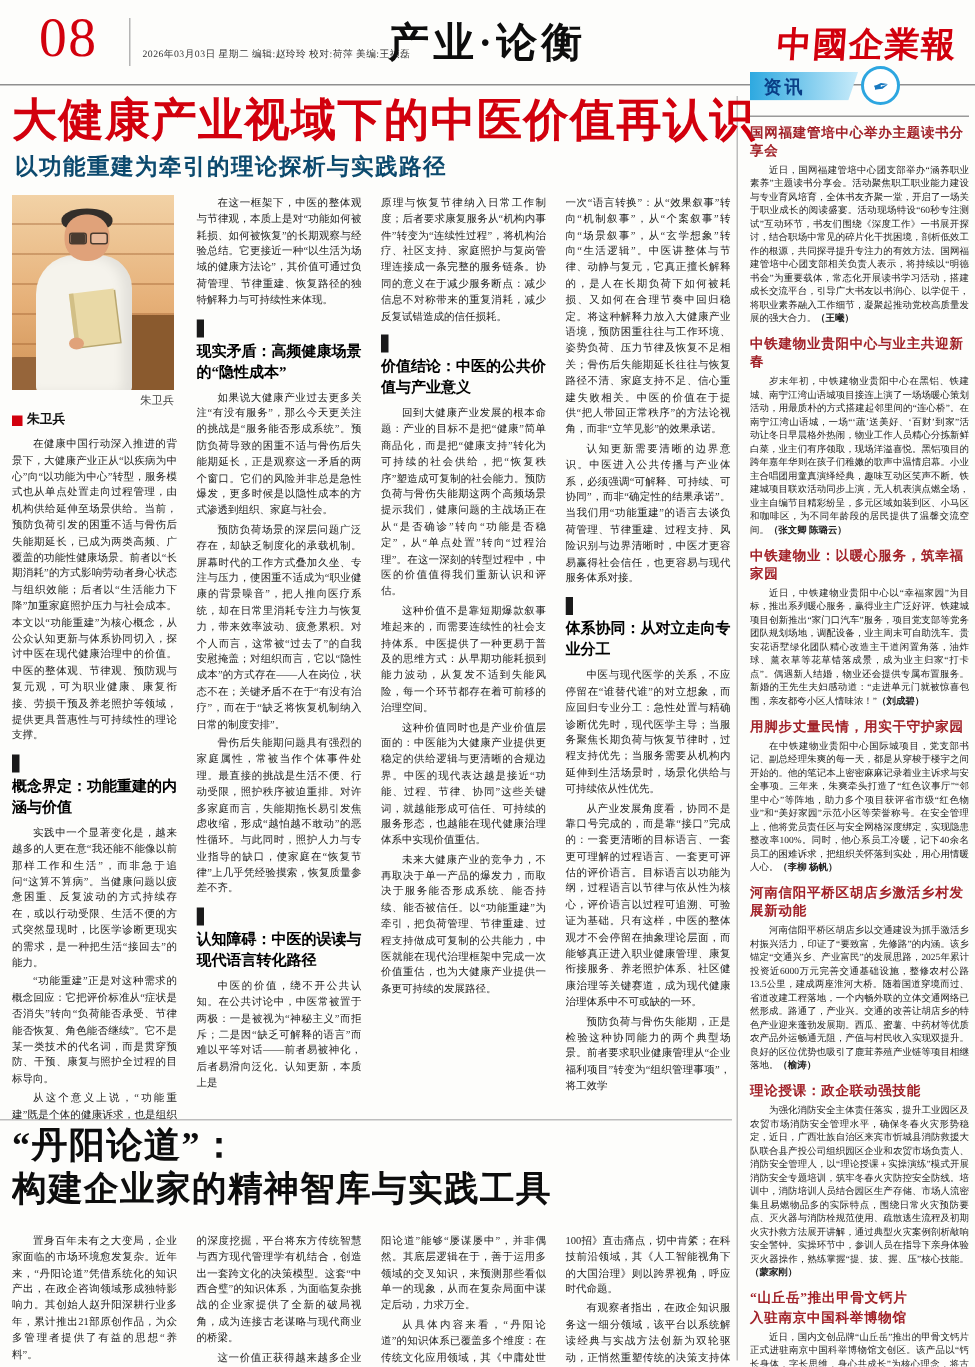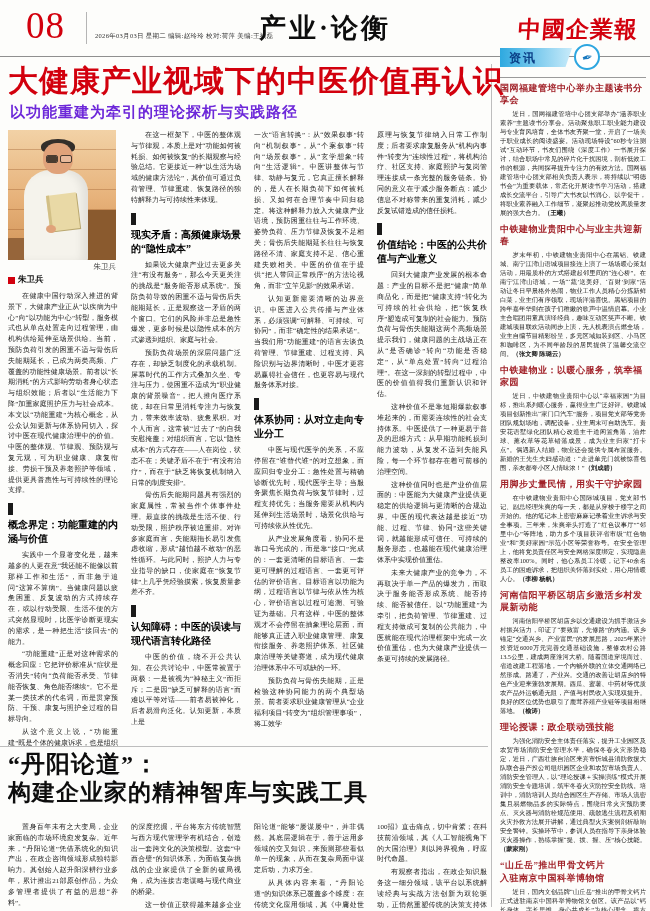--- a/index.html
+++ b/index.html
@@ -17,21 +17,21 @@
   .masthead{position:absolute;right:12px;top:14px;font-size:23px;font-weight:bold;color:#d2000d;transform:skewX(-4deg);letter-spacing:1px;}
   .hdr-rule{position:absolute;left:0;top:56px;width:650px;height:1px;background:#8f8f8f;}
 
   
   .v-divider{position:absolute;left:491px;top:64px;width:1px;height:843px;background:#bdbdbd;}
   .h-divider{position:absolute;left:0;top:746px;width:488px;height:1px;background:#bdbdbd;}
 
   
   .main-article{position:absolute;left:8px;top:62px;width:480px;}
   .main-headline{margin:0;font-size:30px;line-height:37px;font-weight:bold;color:#d2000d;letter-spacing:1px;white-space:nowrap;}
-  .main-subtitle{margin:4px 0 0 2px;font-size:15px;line-height:19px;font-weight:bold;color:#6d28d9;letter-spacing:1px;}
+  .main-subtitle{margin:4px 0 0 2px;font-size:15px;line-height:19px;font-weight:bold;color:#0c4a6e;letter-spacing:1px;}
   .cols{display:flex;gap:13px;margin-top:8px;height:618px;overflow:hidden;}
   .col{flex:0 0 110px;width:110px;overflow:hidden;}
   .col p{margin:0 0 2px 0;font-size:7px;line-height:10.8px;text-align:justify;text-indent:2em;color:#222;}
   .col p.noindent{text-indent:0;}
   .subhead{margin:7px 0 4px 0;font-size:10px;line-height:14px;font-weight:bold;color:#000;}
   .subhead::before{content:"";display:block;width:5px;height:12px;background:#1a1a1a;margin-bottom:3px;}
 
   
   .photo{position:relative;width:108px;height:130px;overflow:hidden;background:linear-gradient(180deg,#f2d2a6 0%,#e6b078 55%,#cf9256 100%);}
   .photo .panels{position:absolute;inset:0;background:repeating-linear-gradient(180deg,rgba(255,255,255,0) 0 19px,rgba(150,84,36,.35) 19px 20px);}
@@ -116,37 +116,37 @@
       <p>在这一框架下，中医的整体观与节律观，本质上是对“功能如何被耗损、如何被恢复”的长期观察与经验总结。它更接近一种“以生活为场域的健康方法论”，其价值可通过负荷管理、节律重建、恢复路径的独特解释力与可持续性来体现。</p>
       <h3 class="subhead">现实矛盾：高频健康场景的“隐性成本”</h3>
       <p>如果说大健康产业过去更多关注“有没有服务”，那么今天更关注的挑战是“服务能否形成系统”。预防负荷导致的困重不适与骨伤后失能期延长，正是观察这一矛盾的两个窗口。它们的风险并非总是急性爆发，更多时候是以隐性成本的方式渗透到组织、家庭与社会。</p>
       <p>预防负荷场景的深层问题广泛存在，却缺乏制度化的承载机制。屏幕时代的工作方式叠加久坐、专注与压力，使困重不适成为“职业健康的背景噪音”，把人推向医疗系统，却在日常里消耗专注力与恢复力，带来效率波动、疲惫累积。对个人而言，这常被“过去了”的自我安慰掩盖；对组织而言，它以“隐性成本”的方式存在——人在岗位，状态不在；关键矛盾不在于“有没有治疗”，而在于“缺乏将恢复机制纳入日常的制度安排”。</p>
       <p>骨伤后失能期问题具有强烈的家庭属性，常被当作个体事件处理。最直接的挑战是生活不便、行动受限，照护秩序被迫重排。对许多家庭而言，失能期拖长易引发焦虑收缩，形成“越怕越不敢动”的恶性循环。与此同时，照护人力与专业指导的缺口，使家庭在“恢复节律”上几乎凭经验摸索，恢复质量参差不齐。</p>
       <h3 class="subhead">认知障碍：中医的误读与现代语言转化路径</h3>
       <p>中医的价值，绕不开公共认知。在公共讨论中，中医常被置于两极：一是被视为“神秘主义”而拒斥；二是因“缺乏可解释的语言”而难以平等对话——前者易被神化，后者易滑向泛化。认知更新，本质上是</p>
     </div>
 
     <div class="col">
+      <p class="noindent">原理与恢复节律纳入日常工作制度；后者要求康复服务从“机构内事件”转变为“连续性过程”，将机构治疗、社区支持、家庭照护与复岗管理连接成一条完整的服务链条。协同的意义在于减少服务断点：减少信息不对称带来的重复消耗，减少反复试错造成的信任损耗。</p>
+      <h3 class="subhead">价值结论：中医的公共价值与产业意义</h3>
+      <p>回到大健康产业发展的根本命题：产业的目标不是把“健康”简单商品化，而是把“健康支持”转化为可持续的社会供给，把“恢复秩序”塑造成可复制的社会能力。预防负荷与骨伤失能期这两个高频场景提示我们，健康问题的主战场正在从“是否确诊”转向“功能是否稳定”，从“单点处置”转向“过程治理”。在这一深刻的转型过程中，中医的价值值得我们重新认识和评估。</p>
+      <p>这种价值不是靠短期爆款叙事堆起来的，而需要连续性的社会支持体系。中医提供了一种更易于普及的思维方式：从早期功能耗损到能力波动，从复发不适到失能风险，每一个环节都存在着可前移的治理空间。</p>
+      <p>这种价值同时也是产业价值层面的：中医能为大健康产业提供更稳定的供给逻辑与更清晰的合规边界。中医的现代表达越是接近“功能、过程、节律、协同”这些关键词，就越能形成可信任、可持续的服务形态，也越能在现代健康治理体系中实现价值重估。</p>
+      <p>未来大健康产业的竞争力，不再取决于单一产品的爆发力，而取决于服务能否形成系统、能否持续、能否被信任。以“功能重建”为牵引，把负荷管理、节律重建、过程支持做成可复制的公共能力，中医就能在现代治理框架中完成一次价值重估，也为大健康产业提供一条更可持续的发展路径。</p>
+    </div>
+
+    <div class="col">
       <p class="noindent">一次“语言转换”：从“效果叙事”转向“机制叙事”，从“个案叙事”转向“场景叙事”，从“玄学想象”转向“生活逻辑”。中医讲整体与节律、动静与复元，它真正擅长解释的，是人在长期负荷下如何被耗损、又如何在合理节奏中回归稳定。将这种解释力放入大健康产业语境，预防困重往往与工作环境、姿势负荷、压力节律及恢复不足相关；骨伤后失能期延长往往与恢复路径不清、家庭支持不足、信心重建失败相关。中医的价值在于提供“把人带回正常秩序”的方法论视角，而非“立竿见影”的效果承诺。</p>
       <p>认知更新需要清晰的边界意识。中医进入公共传播与产业体系，必须强调“可解释、可持续、可协同”，而非“确定性的结果承诺”。当我们用“功能重建”的语言去谈负荷管理、节律重建、过程支持、风险识别与边界清晰时，中医才更容易赢得社会信任，也更容易与现代服务体系对接。</p>
       <h3 class="subhead">体系协同：从对立走向专业分工</h3>
       <p>中医与现代医学的关系，不应停留在“谁替代谁”的对立想象，而应回归专业分工：急性处置与精确诊断优先时，现代医学主导；当服务聚焦长期负荷与恢复节律时，过程支持优先；当服务需要从机构内延伸到生活场景时，场景化供给与可持续依从性优先。</p>
       <p>从产业发展角度看，协同不是靠口号完成的，而是靠“接口”完成的：一套更清晰的目标语言、一套更可理解的过程语言、一套更可评估的评价语言。目标语言以功能为纲，过程语言以节律与依从性为核心，评价语言以过程可追溯、可验证为基础。只有这样，中医的整体观才不会停留在抽象理论层面，而能够真正进入职业健康管理、康复衔接服务、养老照护体系、社区健康治理等关键赛道，成为现代健康治理体系中不可或缺的一环。</p>
       <p>预防负荷与骨伤失能期，正是检验这种协同能力的两个典型场景。前者要求职业健康管理从“企业福利项目”转变为“组织管理事项”，将工效学</p>
     </div>
 
-    <div class="col">
-      <p class="noindent">原理与恢复节律纳入日常工作制度；后者要求康复服务从“机构内事件”转变为“连续性过程”，将机构治疗、社区支持、家庭照护与复岗管理连接成一条完整的服务链条。协同的意义在于减少服务断点：减少信息不对称带来的重复消耗，减少反复试错造成的信任损耗。</p>
-      <h3 class="subhead">价值结论：中医的公共价值与产业意义</h3>
-      <p>回到大健康产业发展的根本命题：产业的目标不是把“健康”简单商品化，而是把“健康支持”转化为可持续的社会供给，把“恢复秩序”塑造成可复制的社会能力。预防负荷与骨伤失能期这两个高频场景提示我们，健康问题的主战场正在从“是否确诊”转向“功能是否稳定”，从“单点处置”转向“过程治理”。在这一深刻的转型过程中，中医的价值值得我们重新认识和评估。</p>
-      <p>这种价值不是靠短期爆款叙事堆起来的，而需要连续性的社会支持体系。中医提供了一种更易于普及的思维方式：从早期功能耗损到能力波动，从复发不适到失能风险，每一个环节都存在着可前移的治理空间。</p>
-      <p>这种价值同时也是产业价值层面的：中医能为大健康产业提供更稳定的供给逻辑与更清晰的合规边界。中医的现代表达越是接近“功能、过程、节律、协同”这些关键词，就越能形成可信任、可持续的服务形态，也越能在现代健康治理体系中实现价值重估。</p>
-      <p>未来大健康产业的竞争力，不再取决于单一产品的爆发力，而取决于服务能否形成系统、能否持续、能否被信任。以“功能重建”为牵引，把负荷管理、节律重建、过程支持做成可复制的公共能力，中医就能在现代治理框架中完成一次价值重估，也为大健康产业提供一条更可持续的发展路径。</p>
-    </div>
-
   </div>
 </div>
 
 <div class="sidebar">
   <div class="badge-wrap">
     <div class="badge">
       <span>资讯</span>
     </div>
     <div class="badge-circle">
         <span>✒</span>

